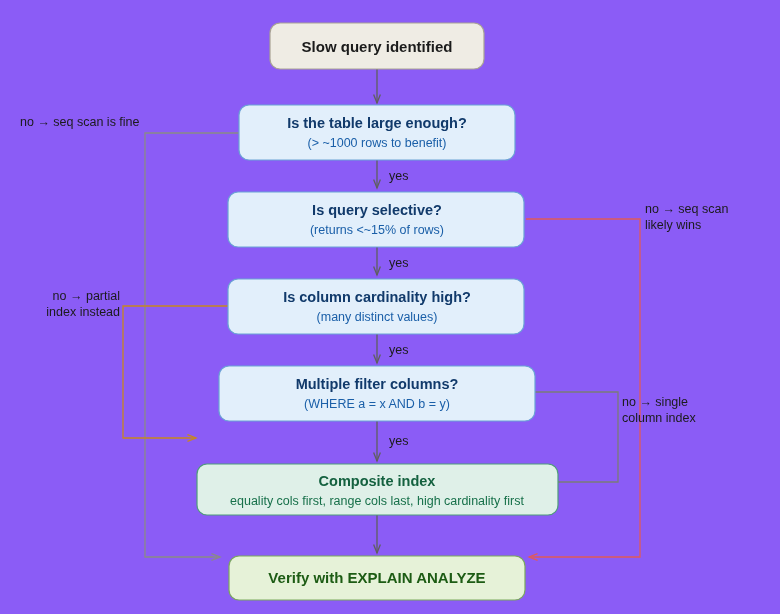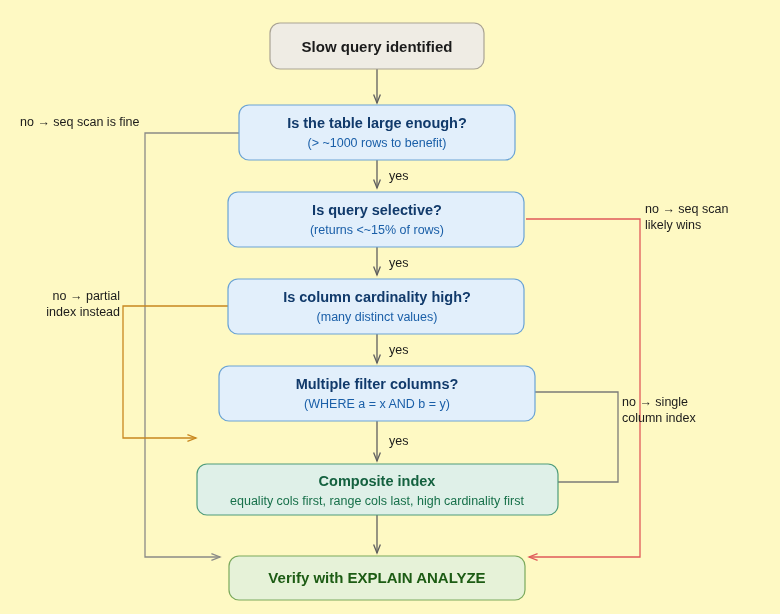--- a/index.html
+++ b/index.html
@@ -4,21 +4,21 @@
 <style>
   html, body {
     margin: 0;
     padding: 0;
     background: #faf9f5;
   }
   #canvas {
     position: relative;
     width: 780px;
     height: 614px;
-    background: #fef9c3;
+    background: #8b5cf6;
     font-family: "Liberation Sans", sans-serif;
     overflow: hidden;
   }
   svg.flow {
     position: absolute;
     inset: 0;
     width: 780px;
     height: 614px;
   }
   .node-rect {

